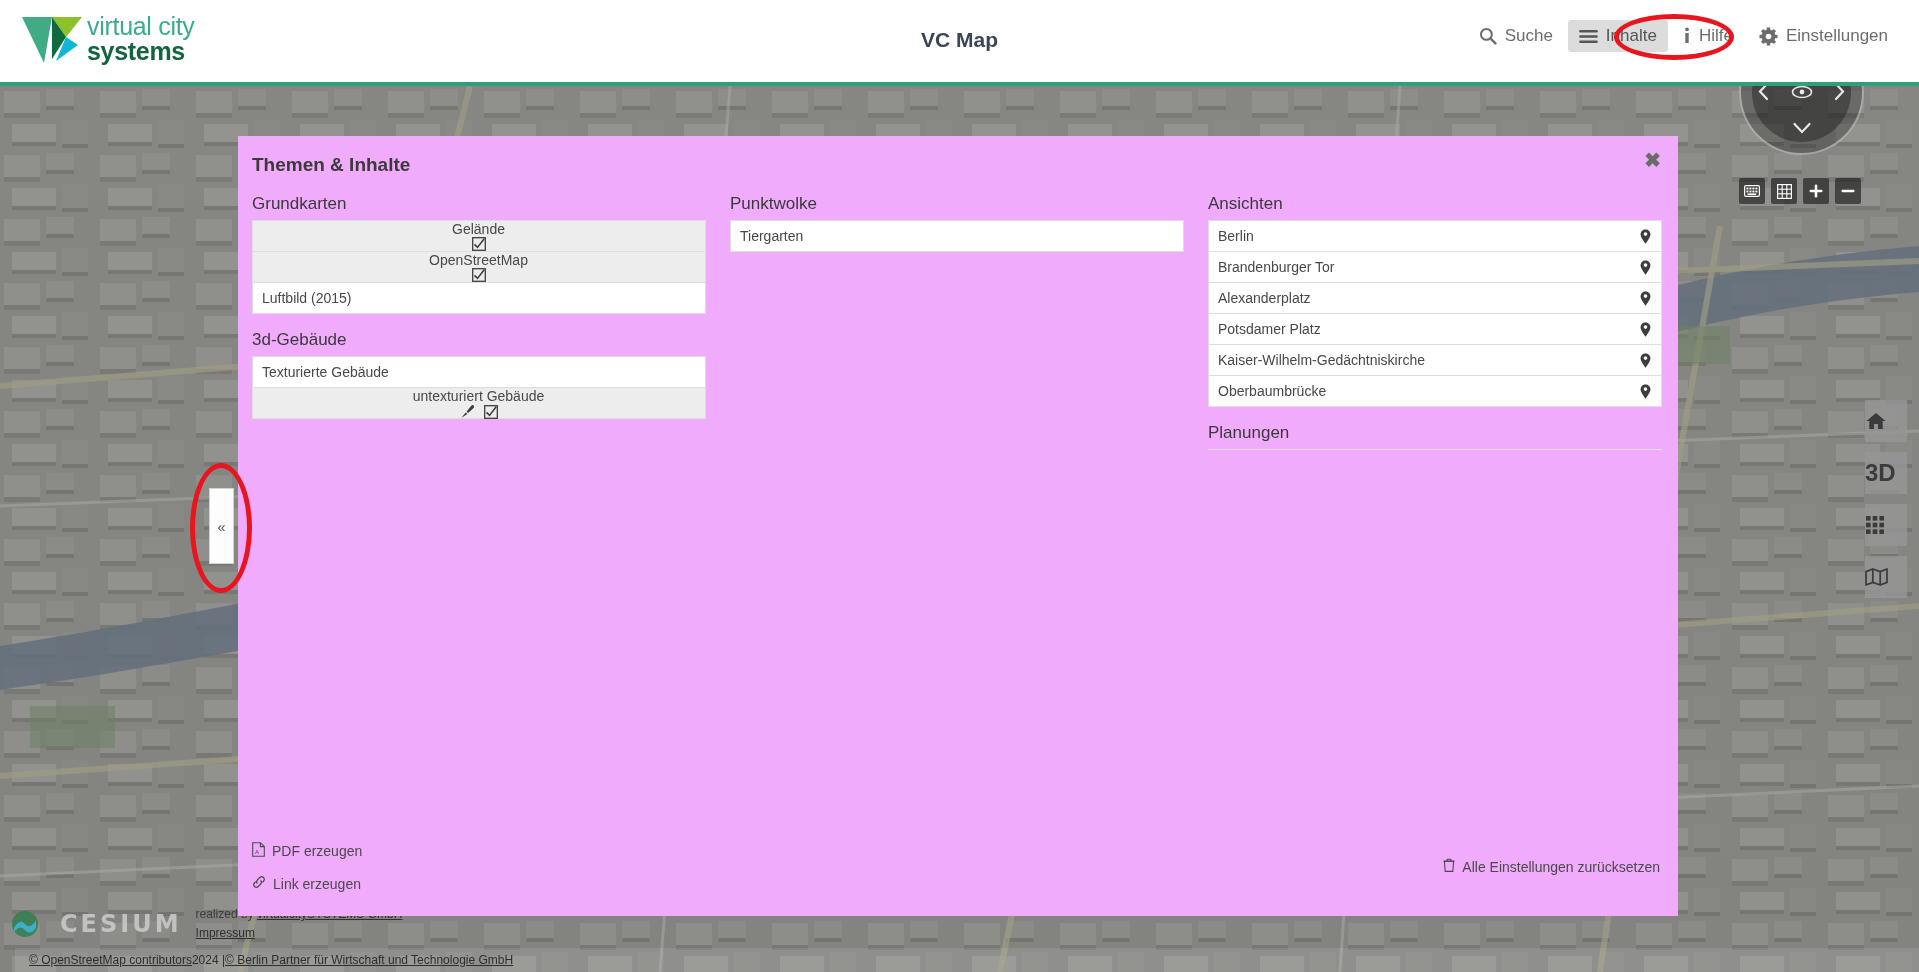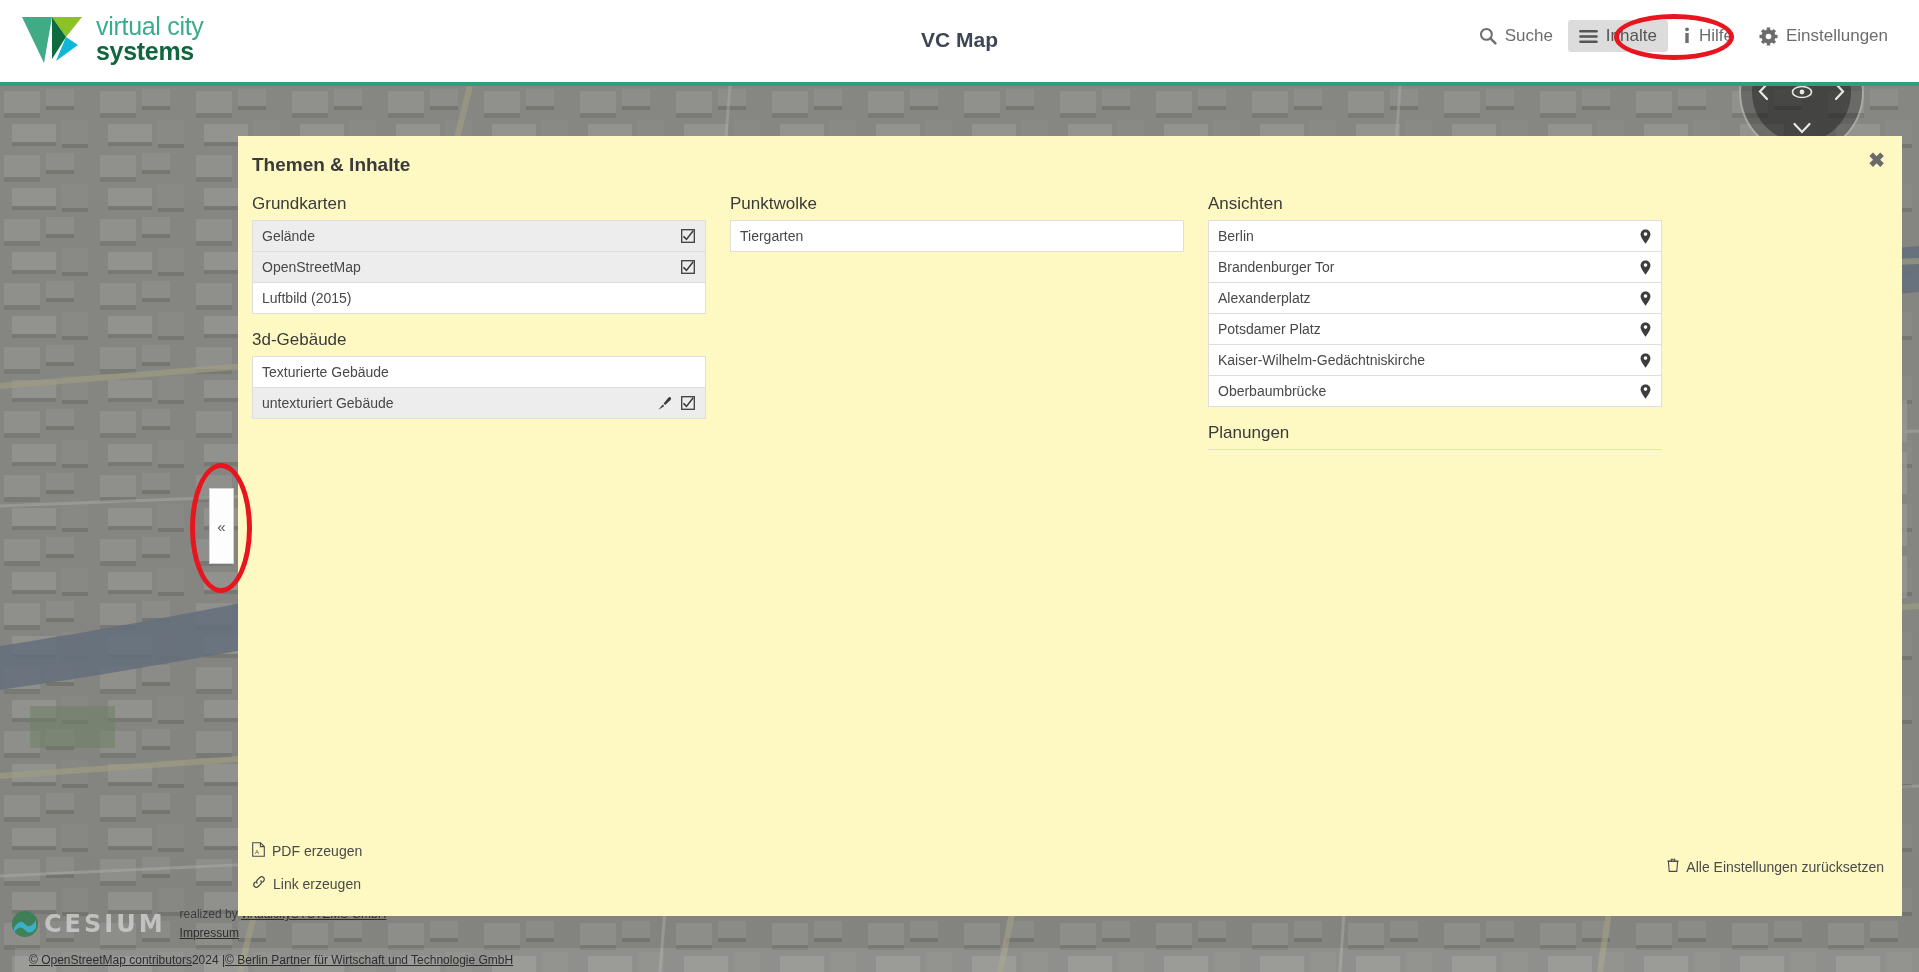--- a/index.html
+++ b/index.html
@@ -16,21 +16,21 @@
   
   .header {
     position: absolute; top: 0; left: 0;
     width: 1919px; height: 86px;
     background: #ffffff;
     border-bottom: 4px solid #2fa07c;
     z-index: 40;
   }
   .logo-wrap {
     position: absolute; left: 22px; top: 14px;
-    display: flex; align-items: center; gap: 14px;
+    display: flex; align-items: center; gap: 5px;
   }
   .logo-mark { width: 60px; height: 48px; display: block; }
   .logo-text { display: flex; flex-direction: column; line-height: 1.0; }
   .logo-line1 {
     font-size: 25px; color: #3bab8e; font-weight: 400;
     letter-spacing: -0.3px;
   }
   .logo-line2 {
     font-size: 25px; color: #12653f; font-weight: 700;
     letter-spacing: -0.3px;
@@ -149,22 +149,22 @@
     position: absolute; border: 5px solid #e8141e;
     border-radius: 50%; pointer-events: none; z-index: 80;
   }
   .annot-inhalte { left: 1614px; top: 14px;  width: 120px; height: 46px; }
   .annot-tab     { left: 190px;  top: 463px; width: 62px;  height: 130px; }
 
   
   .panel {
     position: absolute;
     left: 238px; top: 136px;
-    width: 1664px; height: 780px;
-    background: #fef9c3;
+    width: 1440px; height: 780px;
+    background: #f0abfc;
     z-index: 60;
     overflow: hidden;
   }
   .panel-title {
     position: absolute; left: 14px; top: 18px;
     font-size: 19px; font-weight: 700; color: #3a3a3a;
   }
   .panel-close {
     position: absolute; right: 17px; top: 14px;
     font-size: 20px; color: #6a6a6a; cursor: pointer;
@@ -187,21 +187,21 @@
   }
   .list-row {
     display: flex; align-items: center;
     height: 31px;
     border-bottom: 1px solid #dedede;
     padding: 0 10px 0 9px;
     font-size: 14px; color: #484848;
     background: #ffffff;
     cursor: pointer;
   }
-  .list-row.on { background: #ededed; }
+  .list-row.on { background: #ededed; flex-direction: column; }
   .list-row .lbl { flex: 1; }
   .row-icons { display: flex; align-items: center; gap: 9px; }
   .row-icon { display: inline-flex; align-items: center; color: #3d3d3d; }
   .empty-list { border: 1px solid #dedede; border-bottom: none; height: 0; }
 
   
   .panel-foot { position: absolute; left: 0; right: 0; bottom: 16px; height: 70px; }
   .foot-left { position: absolute; left: 14px; bottom: 8px; text-align: right; }
   .foot-link {
     display: flex; align-items: center; gap: 7px;
@@ -216,21 +216,21 @@
 
   
   .credit-bar {
     position: absolute; left: 0; bottom: 24px;
     width: 1919px; height: 48px;
     display: flex; align-items: center; gap: 14px;
     padding-left: 10px;
     z-index: 30; pointer-events: none;
   }
   .cesium-logo {
-    display: flex; align-items: center; gap: 4px;
+    display: flex; align-items: center; gap: 20px;
     opacity: 0.82;
   }
   .cesium-word {
     font-size: 24px; font-weight: 700; letter-spacing: 3px;
     color: #cfcfcf; font-family: "DejaVu Sans", sans-serif;
   }
   .credit-text { font-size: 12px; color: #3d3d3d; line-height: 1.55; pointer-events: auto; }
   .credit-text a { color: #2e2e2e; text-decoration: underline; }
   .attrib-bar {
     position: absolute; left: 15px; bottom: 0;

